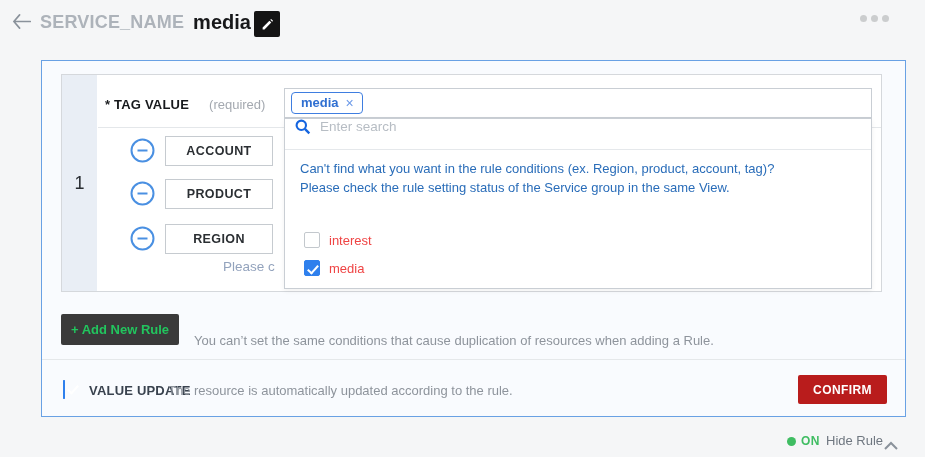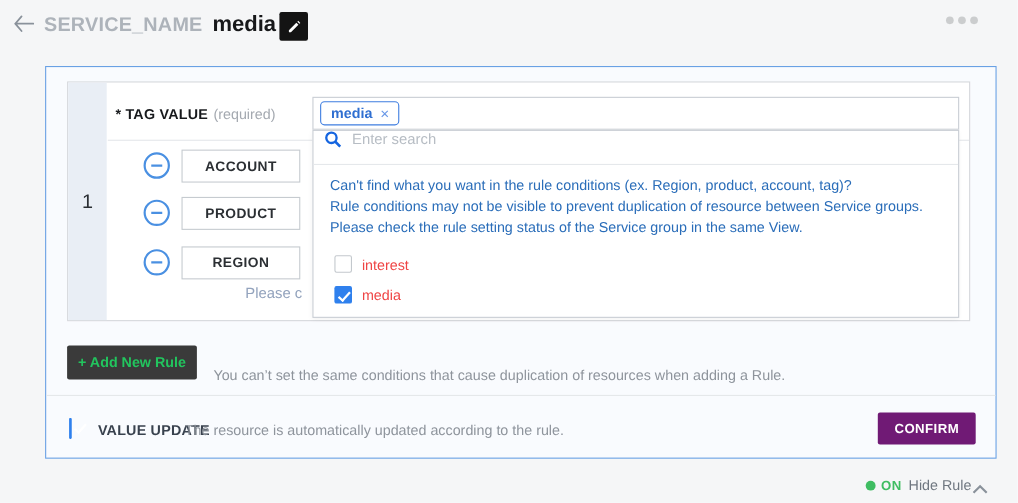--- a/index.html
+++ b/index.html
@@ -27,21 +27,21 @@
   .panel { left:41px; top:60px; width:865px; height:357px; background:#f9fbfe;
            border:1.5px solid #69a1e4; }
 
   
   .rule-box { left:19px; top:13px; width:821px; height:218px; background:#fff; border:1px solid #d5d8dc; }
   .rule-index { left:0; top:0; bottom:0; width:35px; background:#e9eef5; display:flex;
                 align-items:center; justify-content:center; font-size:18px; color:#2a2e33; }
   .tag-label { left:43px; top:14px; height:30px; line-height:30px; white-space:nowrap; }
   .tag-label .star { color:#1c1e21; font-size:13px; font-weight:bold; margin-right:4px; }
   .tag-label .lbl  { color:#17191c; font-size:13px; font-weight:bold; letter-spacing:.2px; }
-  .tag-label .req  { color:#a4a9b0; font-size:13px; margin-left:5px; }
+  .tag-label .req  { color:#a4a9b0; font-size:13px; margin-left:20px; }
   .row-divider { left:36px; right:0; top:52px; height:1px; background:#e4e7ea; }
 
   .minus-btn { width:25px; height:25px; cursor:pointer; }
   .cond-box { width:108px; height:30px; background:#fff; border:1px solid #c6cbd0; display:flex;
               align-items:center; justify-content:center; font-size:12.5px; font-weight:bold;
               color:#2b2f33; letter-spacing:.4px; cursor:pointer; }
   .please-note { left:161px; top:184px; font-size:13.5px; color:#93a3bd; white-space:nowrap; z-index:1; }
 
   
   .tag-input { left:242px; top:27px; width:588px; height:30px; background:#fff;
@@ -78,21 +78,21 @@
                   color:#22c55e; font-size:13px; font-weight:bold; display:flex; align-items:center;
                   justify-content:center; cursor:pointer; }
   .add-rule-note { left:152px; top:260px; font-size:13px; color:#8e949c; white-space:nowrap;margin-top:12px; }
 
   .panel-divider { left:0; right:0; top:298px; height:1px; background:#e5e8ea; }
 
   
   .auto-cb { left:21px; top:320px; }
   .auto-lbl { left:47px; top:322px; font-size:13px; font-weight:bold; color:#39424e; letter-spacing:.2px; cursor:pointer; }
   .auto-note { left:126px; top:322px; font-size:13px; color:#8e949c; white-space:nowrap; }
-  .confirm-btn { left:756px; top:314px; width:89px; height:29px; background:#701a75; border-radius:2px;
+  .confirm-btn { left:756px; top:314px; width:89px; height:29px; background:#b91c1c; border-radius:2px;
                  color:#fff; font-size:12px; font-weight:bold; letter-spacing:.4px; display:flex;
                  align-items:center; justify-content:center; cursor:pointer; }
 
   
   .status-dot { left:787px; top:437px; width:9px; height:9px; border-radius:50%; background:#3fbd62; }
   .status-on { left:801px; top:434px; font-size:12px; font-weight:bold; color:#3fbd62; letter-spacing:.3px; }
   .hide-rule { left:826px; top:433px; font-size:13px; color:#6f7780; cursor:pointer; }
   .chev-up { left:884px; top:436px; cursor:pointer; }
 </style>
 </head>
@@ -168,21 +168,20 @@
   <div class="abs dropdown">
     <div class="abs search-row">
       <svg width="16" height="16" viewBox="0 0 16 16">
           <circle cx="6.3" cy="6.3" r="4.7" fill="none" stroke="#1565e0" stroke-width="2.1"></circle>
           <line x1="9.9" y1="9.9" x2="14.3" y2="14.3" stroke="#1565e0" stroke-width="2.4"></line>
         </svg>
       <input type="text" placeholder="Enter search" style="">
     </div>
     <div class="abs info-block">
       <div>Can't find what you want in the rule conditions (ex. Region, product, account, tag)?</div>
-      <div>Rule conditions may not be visible to prevent duplication of resource between Service groups.</div>
       <div>Please check the rule setting status of the Service group in the same View.</div>
     </div>
     <div class="abs opt-row" style="top:113px;">
       <span class="cb"></span>
       <span class="opt-lbl">interest</span>
     </div>
     <div class="abs opt-row" style="top:141px;">
       <span class="cb checked"></span>
       <span class="opt-lbl">media</span>
     </div>

